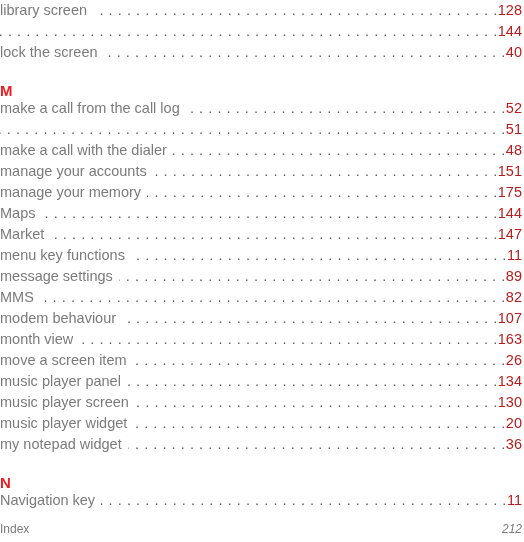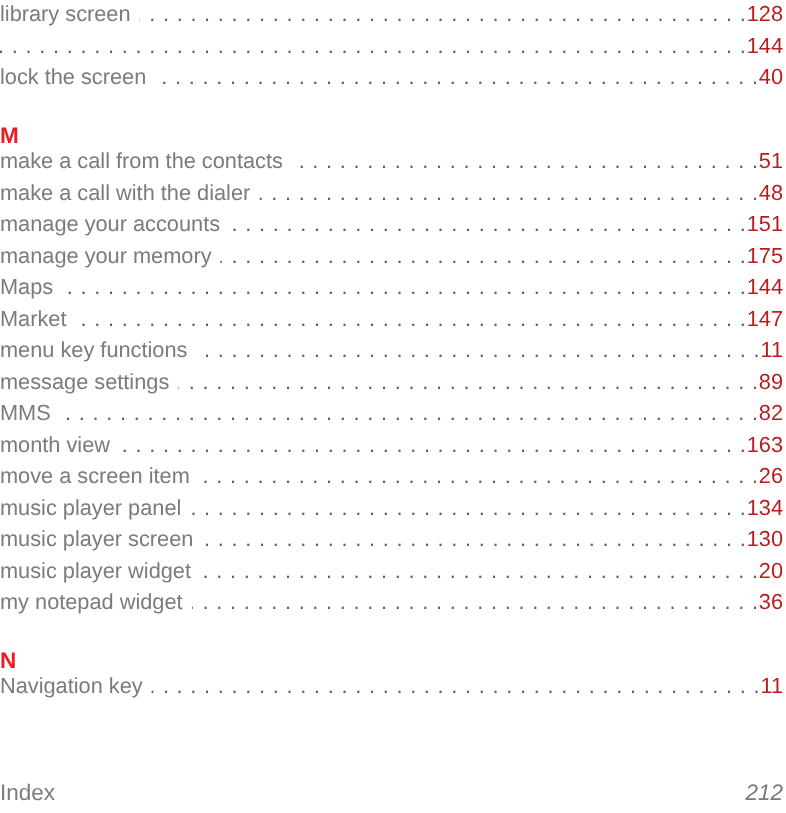--- a/index.html
+++ b/index.html
@@ -96,21 +96,21 @@
 
   
   #footer {
     position: absolute;
     left: 0;
     bottom: 6px;
     width: 522px;
     display: flex;
     justify-content: space-between;
     align-items: baseline;
-    font-size: 15px;
+    font-size: 12px;
     line-height: 14px;
     color: #7b7b7b;
   }
   #footer .footer-page {
     color: #7b7b7b;
     font-style: italic;
   }
 </style>
 </head>
 <body>
@@ -129,21 +129,25 @@
         <span class="entry-leader"></span>
         <span class="entry-page">144</span>
       </div>
       <div class="entry">
         <span class="entry-label">lock the screen</span>
         <span class="entry-leader"></span>
         <span class="entry-page">40</span>
       </div>
       <div class="section-heading first">M</div>
       <div class="entry">
-        <span class="entry-label">make a call from the contacts</span>
+        <span class="entry-label">make a call from the call log</span>
+        <span class="entry-leader"></span>
+        <span class="entry-page">52</span>
+      </div>
+      <div class="entry">
         <span class="entry-leader"></span>
         <span class="entry-page">51</span>
       </div>
       <div class="entry">
         <span class="entry-label">make a call with the dialer</span>
         <span class="entry-leader"></span>
         <span class="entry-page">48</span>
       </div>
       <div class="entry">
         <span class="entry-label">manage your accounts</span>
@@ -172,20 +176,25 @@
       </div>
       <div class="entry">
         <span class="entry-label">message settings</span>
         <span class="entry-leader"></span>
         <span class="entry-page">89</span>
       </div>
       <div class="entry">
         <span class="entry-label">MMS</span>
         <span class="entry-leader"></span>
         <span class="entry-page">82</span>
+      </div>
+      <div class="entry">
+        <span class="entry-label">modem behaviour</span>
+        <span class="entry-leader"></span>
+        <span class="entry-page">107</span>
       </div>
       <div class="entry">
         <span class="entry-label">month view</span>
         <span class="entry-leader"></span>
         <span class="entry-page">163</span>
       </div>
       <div class="entry">
         <span class="entry-label">move a screen item</span>
         <span class="entry-leader"></span>
         <span class="entry-page">26</span>

